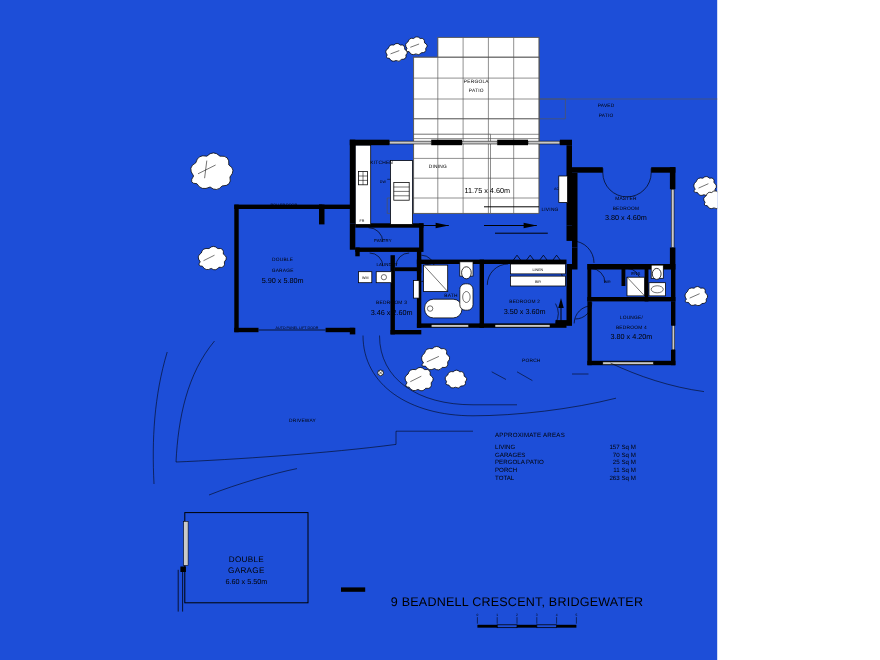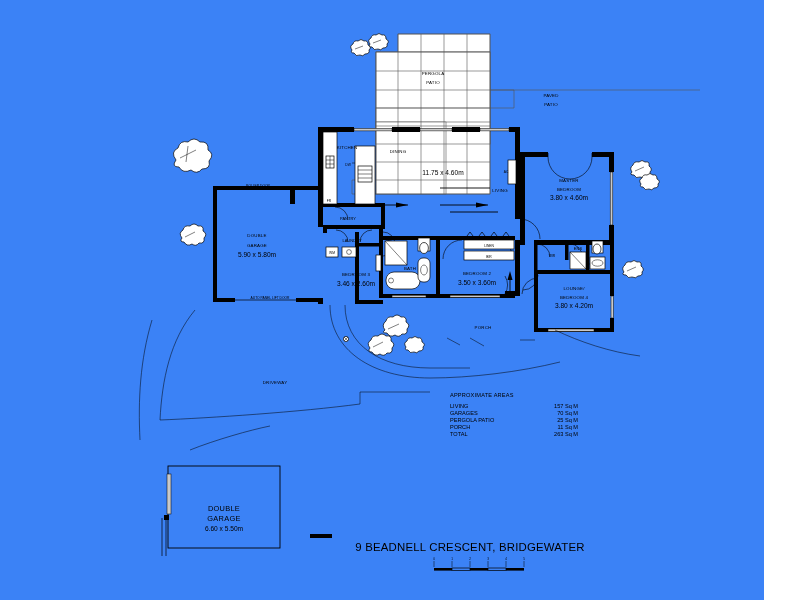--- a/index.html
+++ b/index.html
@@ -6,24 +6,24 @@
     margin: 0;
     padding: 0;
     background: #ffffff;
   }
   body {
     font-family: "Liberation Sans", sans-serif;
     color: #000;
   }
   #plan-root {
     position: relative;
-    width: 764px;
+    width: 652px;
     height: 600px;
     overflow: hidden;
-    background: #3b82f6;
+    background: #1d4ed8;
   }
   svg#floorplan {
     position: absolute;
     left: 0;
     top: 0;
     width: 800px;
     height: 600px;
   }
   .wall { fill: #000; stroke: none; }
   .thinline { fill: none; stroke: #000; stroke-width: 0.7; }

